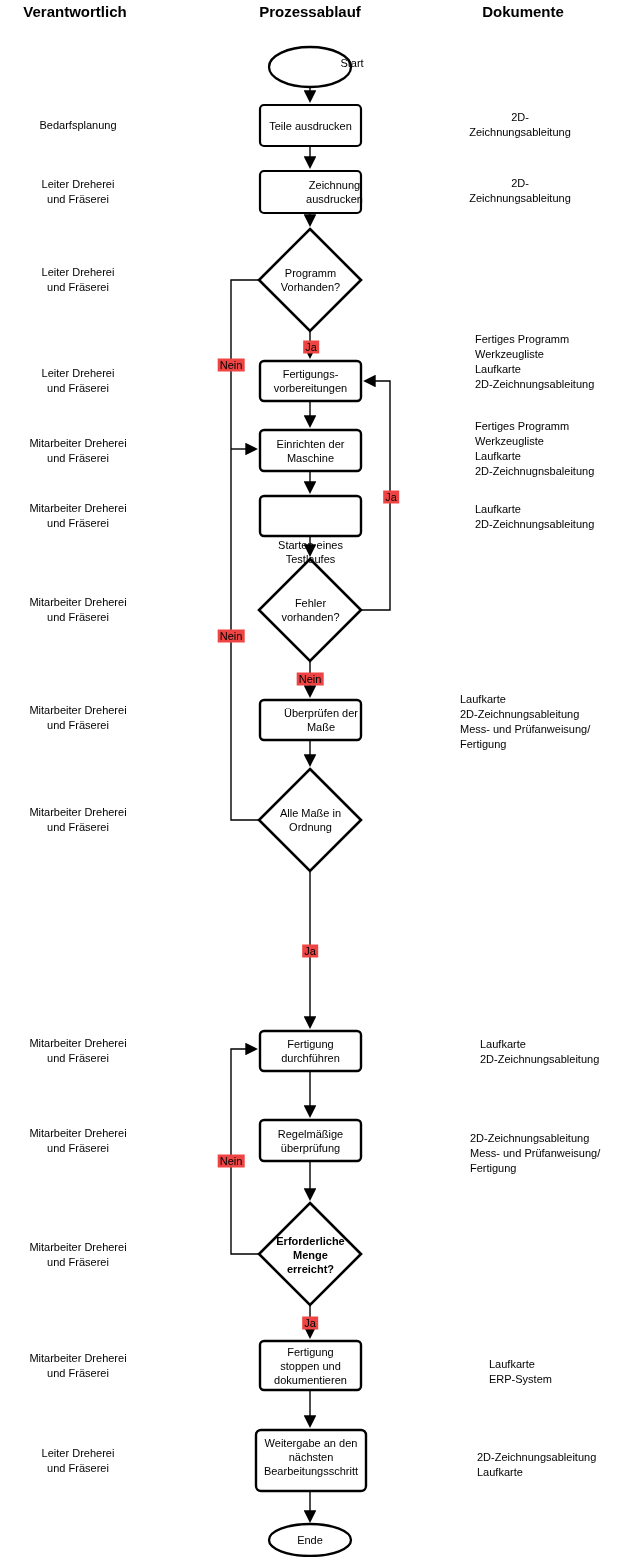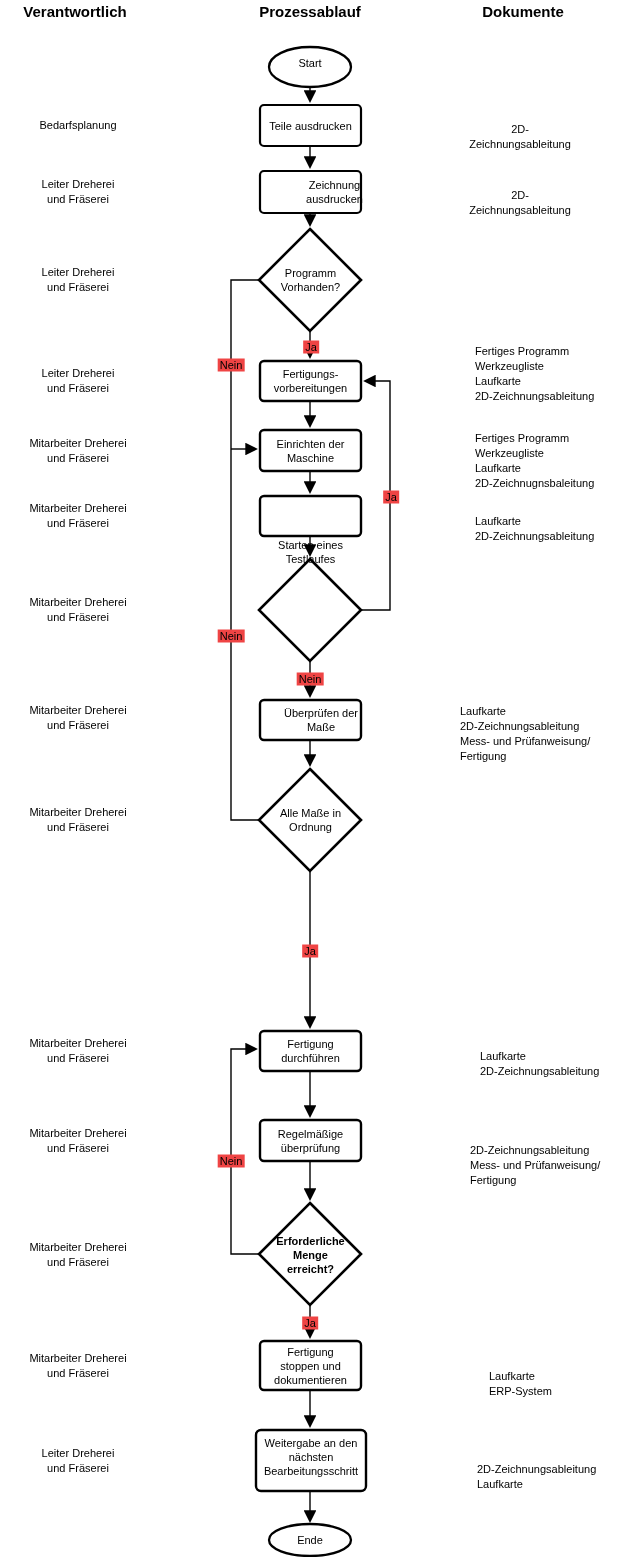--- a/index.html
+++ b/index.html
@@ -6,21 +6,21 @@
   body{font-family:"Liberation Sans","DejaVu Sans",sans-serif;color:#000;}
   .stage{position:relative;width:640px;height:1557px;background:#fff;overflow:hidden;}
   .layer{position:absolute;left:0;top:0;}
   .col-header{position:absolute;top:3px;font-weight:bold;font-size:15px;text-align:center;white-space:nowrap;}
   .hdr-resp{left:0;width:150px;}
   .hdr-proc{left:230px;width:160px;}
   .hdr-doc{left:443px;width:160px;}
   .node-label{position:absolute;display:flex;align-items:center;justify-content:center;
     text-align:center;font-size:11px;line-height:14px;white-space:pre-line;}
   .resp{position:absolute;left:3px;width:150px;text-align:center;font-size:11px;line-height:15px;white-space:pre-line;}
-  .doc{position:absolute;font-size:11px;line-height:15px;white-space:pre-line;margin-top:12px;}
+  .doc{position:absolute;font-size:11px;line-height:15px;white-space:pre-line;}
   .doc.centered{left:450px;width:140px;text-align:center;}
   .edge-label{position:absolute;transform:translate(-50%,-50%);background:#ef4444;font-size:11px;line-height:13px;padding:0 2px;}
   svg{display:block;}
 </style>
 </head>
 <body>
 
 <div class="stage">
 
   <svg class="layer" width="640" height="1557" viewBox="0 0 640 1557">
@@ -72,32 +72,34 @@
       <rect x="260" y="1341" width="101" height="49" rx="4" stroke-width="2.4"></rect>
       <rect x="256" y="1430" width="110" height="61" rx="5" stroke-width="2.4"></rect>
       <ellipse cx="310" cy="1540" rx="41" ry="16" stroke-width="2.3"></ellipse>
     </g>
   </svg>
 
   <div class="col-header hdr-resp">Verantwortlich</div>
   <div class="col-header hdr-proc">Prozessablauf</div>
   <div class="col-header hdr-doc">Dokumente</div>
 
-  <div class="node-label" style="left:270px;top:47px;width:80px;height:32px;">Start</div>
+  <div class="node-label" style="left:270px;top:47px;width:80px;height:32px;padding-left:42px;">Start</div>
   <div class="node-label" style="left:260px;top:105px;width:101px;height:41px;">Teile ausdrucken</div>
   <div class="node-label" style="left:260px;top:171px;width:101px;height:42px;padding-left:24px;">Zeichnung
 ausdrucken</div>
   <div class="node-label" style="left:260px;top:255px;width:101px;height:50px;">Programm
 Vorhanden?</div>
   <div class="node-label" style="left:260px;top:361px;width:101px;height:40px;">Fertigungs-
 vorbereitungen</div>
   <div class="node-label" style="left:260px;top:430px;width:101px;height:41px;border-radius:17px;">Einrichten der
 Maschine</div>
   <div class="node-label" style="left:260px;top:496px;width:101px;height:40px;margin-top:36px;">Starten eines
 Testlaufes</div>
+  <div class="node-label" style="left:260px;top:585px;width:101px;height:50px;">Fehler
+vorhanden?</div>
   <div class="node-label" style="left:260px;top:700px;width:122px;height:40px;">Überprüfen der
 Maße</div>
   <div class="node-label" style="left:260px;top:795px;width:101px;height:50px;">Alle Maße in
 Ordnung</div>
   <div class="node-label" style="left:260px;top:1031px;width:101px;height:40px;">Fertigung
 durchführen</div>
   <div class="node-label" style="left:260px;top:1120px;width:101px;height:41px;">Regelmäßige
 überprüfung</div>
   <div class="node-label" style="left:253px;top:1232px;width:115px;height:45px;font-weight:bold;">Erforderliche
 Menge

